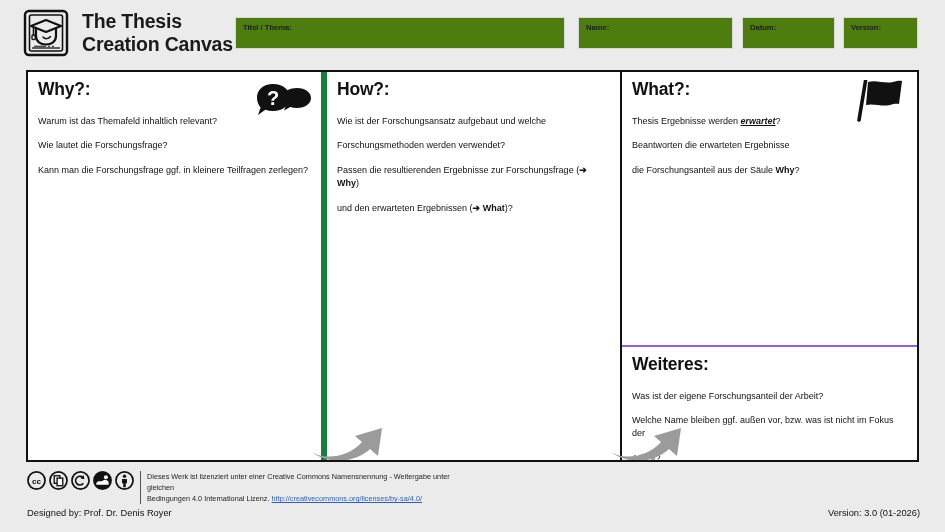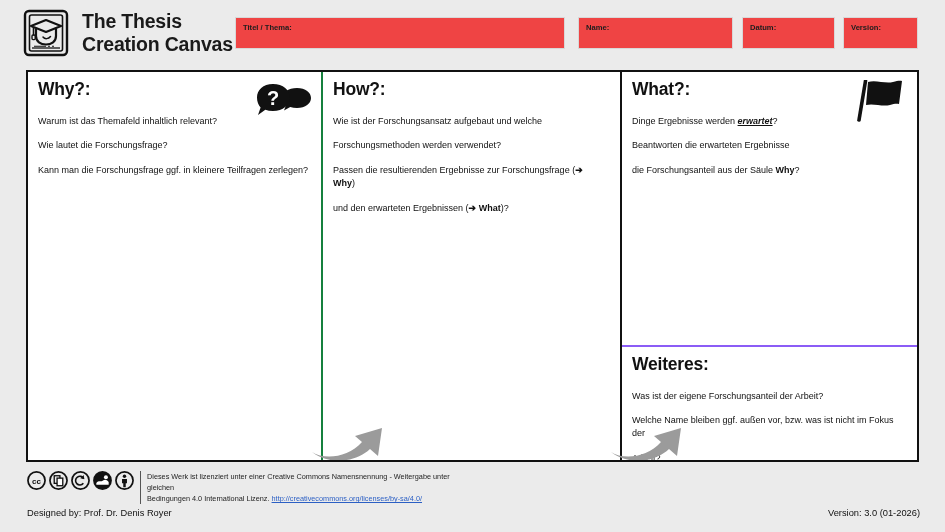--- a/index.html
+++ b/index.html
@@ -46,21 +46,21 @@
     font-weight: bold;
     line-height: 1.18;
     color: #1a1a1a;
     letter-spacing: -0.2px;
     white-space: pre-line;
   }
   .field {
     position: absolute;
     top: 17px;
     height: 32px;
-    background: #ef4444;
+    background: #4d7c0f;
     border: 1px solid #d8d8d8;
     box-sizing: border-box;
   }
   .field-label {
     position: absolute;
     left: 7px;
     top: 5px;
     font-size: 7.6px;
     font-weight: bold;
     color: #1d1d1d;
@@ -82,21 +82,21 @@
     box-sizing: border-box;
   }
   .col {
     position: absolute;
     top: 0;
     height: 100%;
     box-sizing: border-box;
     overflow: hidden;
   }
   #col-why  { left: 0;     width: 293px; }
-  #col-how  { left: 293px; width: 299px; border-left: 2px solid #15803d; }
+  #col-how  { left: 293px; width: 299px; border-left: 6px solid #15803d; }
   #col-what { left: 592px; width: 297px; border-left: 2px solid #111111; }
 
   .cell {
     position: relative;
     box-sizing: border-box;
     padding: 8px 10px 0 10px;
     height: 100%;
   }
   #cell-what  { height: 273px; }
   #cell-more  { height: 115px; border-top: 2px solid #8b5cf6; }
@@ -280,21 +280,21 @@
     <div class="col" id="col-what">
       <div class="cell" id="cell-what">
         <span id="what-icon">
           <svg viewBox="0 0 50 42" width="50" height="42">
             <path d="M10.5 1 L4 40" stroke="#111111" stroke-width="3.6" stroke-linecap="round"></path>
             <path d="M13 2 C21 -0.5 30 4 38 2 C42 1 44.5 0.5 47 1 L44 24 C41 23.5 38.5 24 35 25 C27 27 19 23 11 25 Z" fill="#111111"></path>
           </svg>
         </span>
         <h2 class="cell-title">What?:</h2>
         <div class="cell-body">
-          <div><span>Dinge Ergebnisse werden </span><span class="em-underline">erwartet</span><span>?</span></div>
+          <div><span>Thesis Ergebnisse werden </span><span class="em-underline">erwartet</span><span>?</span></div>
           <div>Beantworten die erwarteten Ergebnisse</div>
           <div><span>die Forschungsanteil aus der Säule </span><b>Why</b><span>?</span></div>
         </div>
       </div>
 
       <div class="cell" id="cell-more">
         <h2 class="cell-title">Weiteres:</h2>
         <div class="cell-body">
           <div>Was ist der eigene Forschungsanteil der Arbeit?</div>
           <div>Welche Name bleiben ggf. außen vor, bzw. was ist nicht im Fokus der</div>

